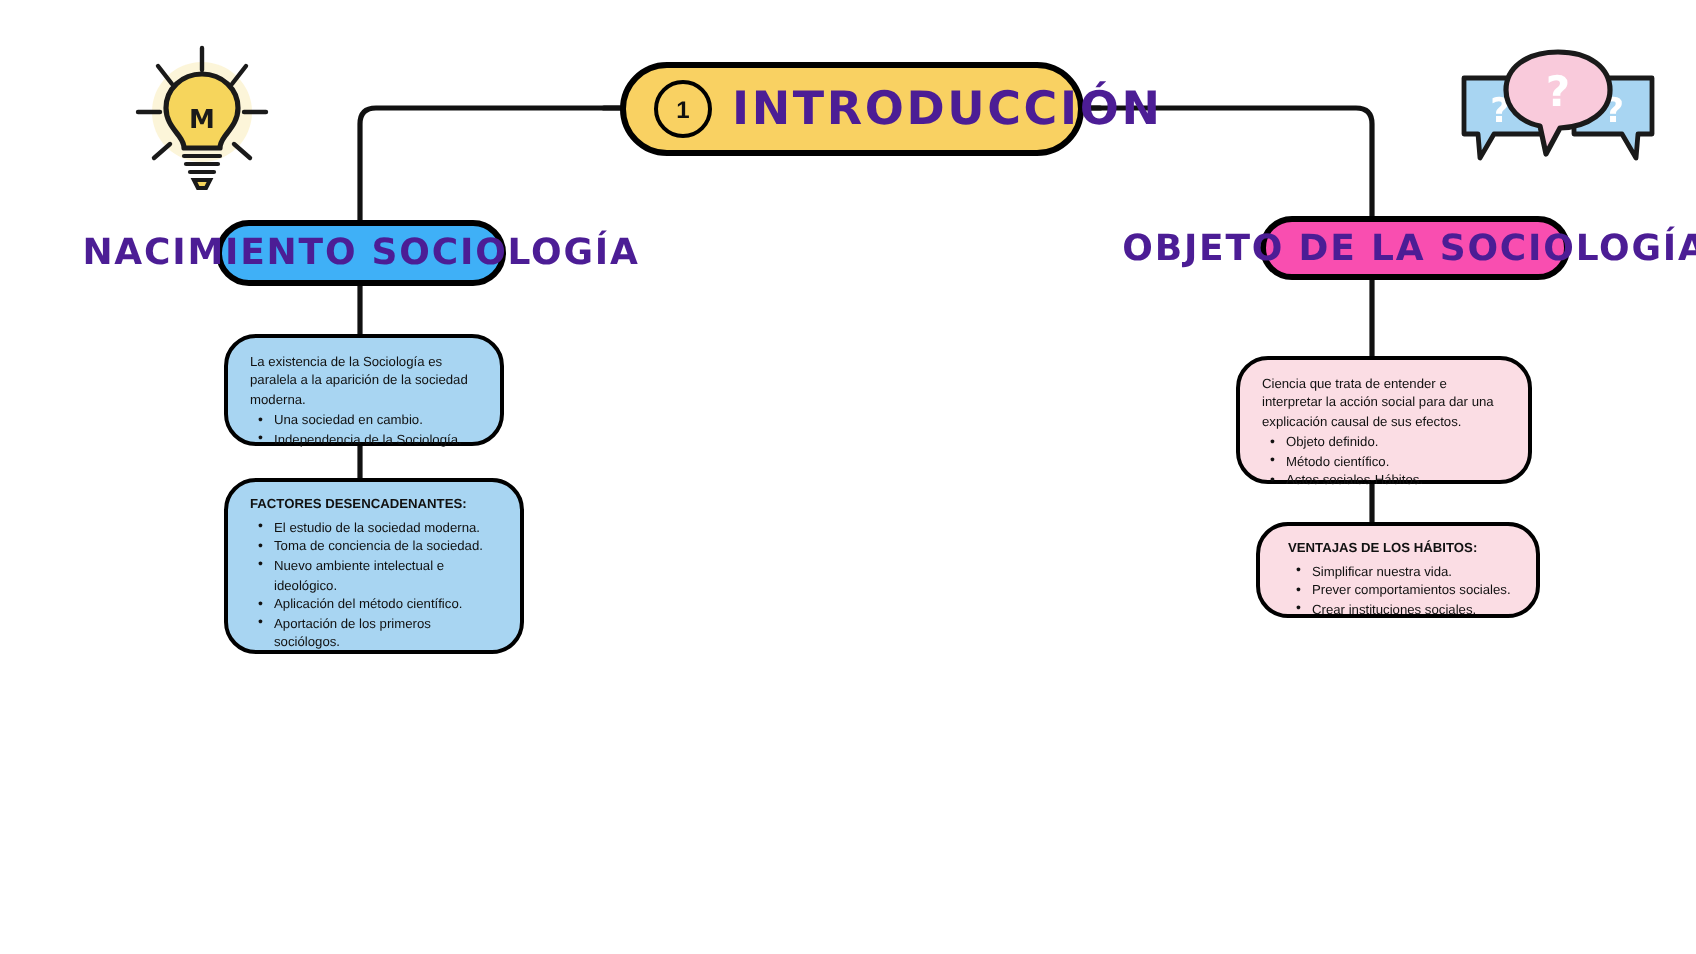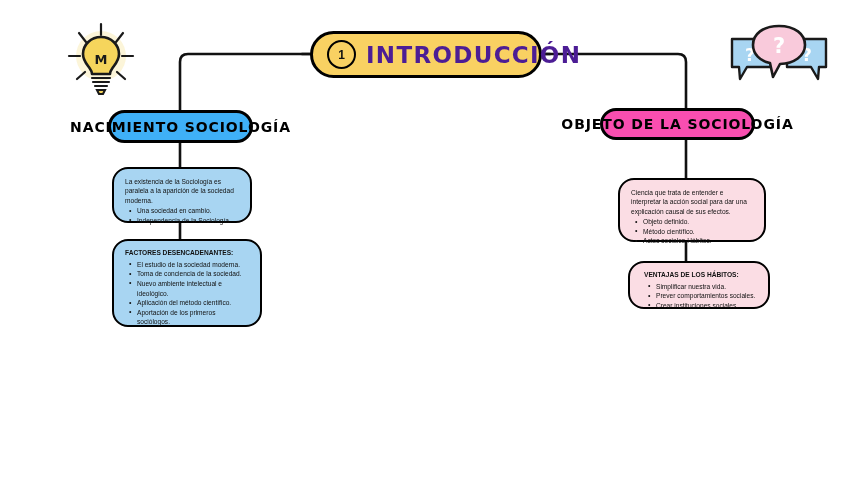--- a/index.html
+++ b/index.html
@@ -80,36 +80,36 @@
     font-family: "DejaVu Sans", sans-serif;
   }
 
   
   .branch-header {
     border-radius: 22px;
     border-width: 3px;
     z-index: 3;
   }
   .branch-header .branch-label {
-    font-size: 14px;
+    font-size: 18px;
     font-weight: 700;
     letter-spacing: 0.9px;
-    color: #000000;
+    color: #4c1d95;
     white-space: nowrap;
     font-family: "DejaVu Sans", sans-serif;
   }
   #branch-left-header {
     left: 108px;
     top: 110px;
     width: 145px;
     height: 33px;
     background: #3FB0F7;
   }
   #branch-right-header {
-    left: 600px;
+    left: 630px;
     top: 108px;
     width: 155px;
     height: 32px;
     background: #F94EB0;
   }
 
   
   .card {
     border-radius: 16px;
     align-items: flex-start;

